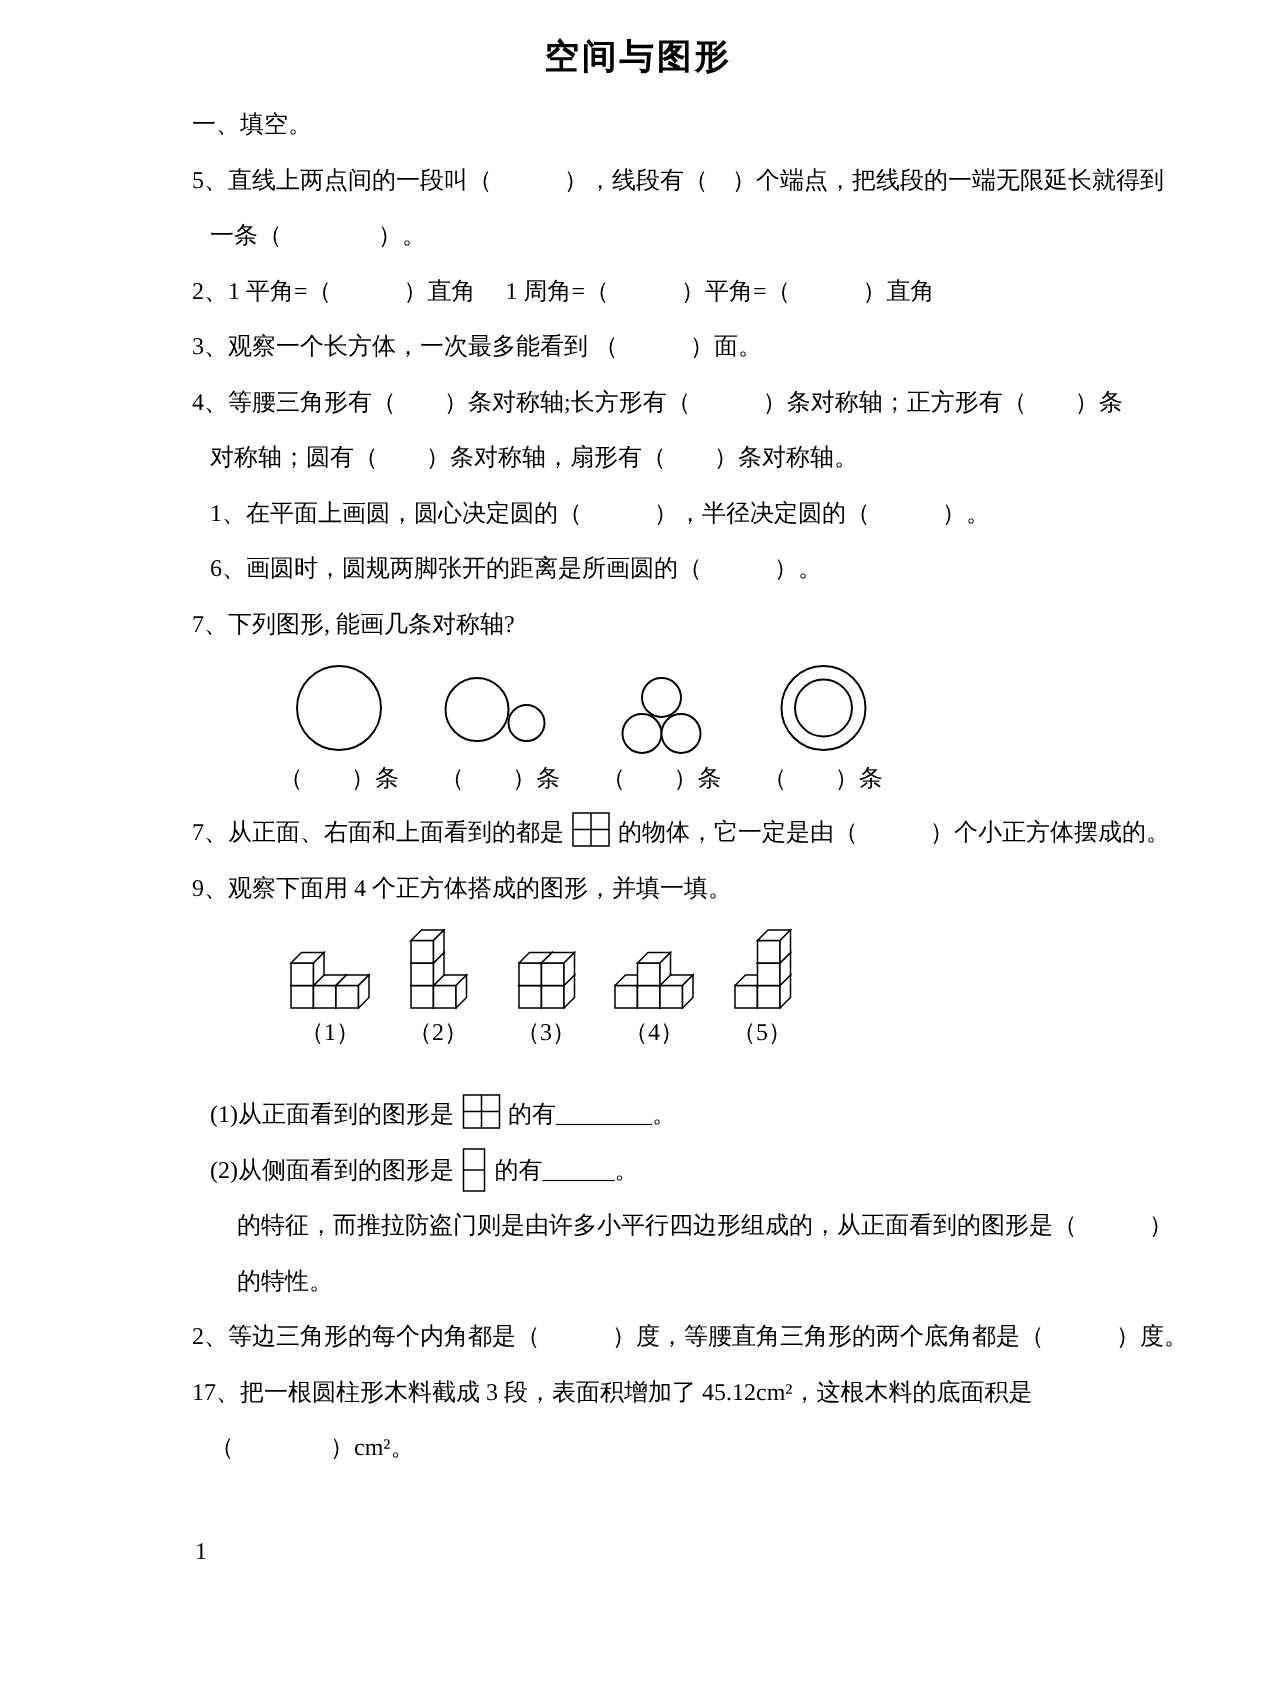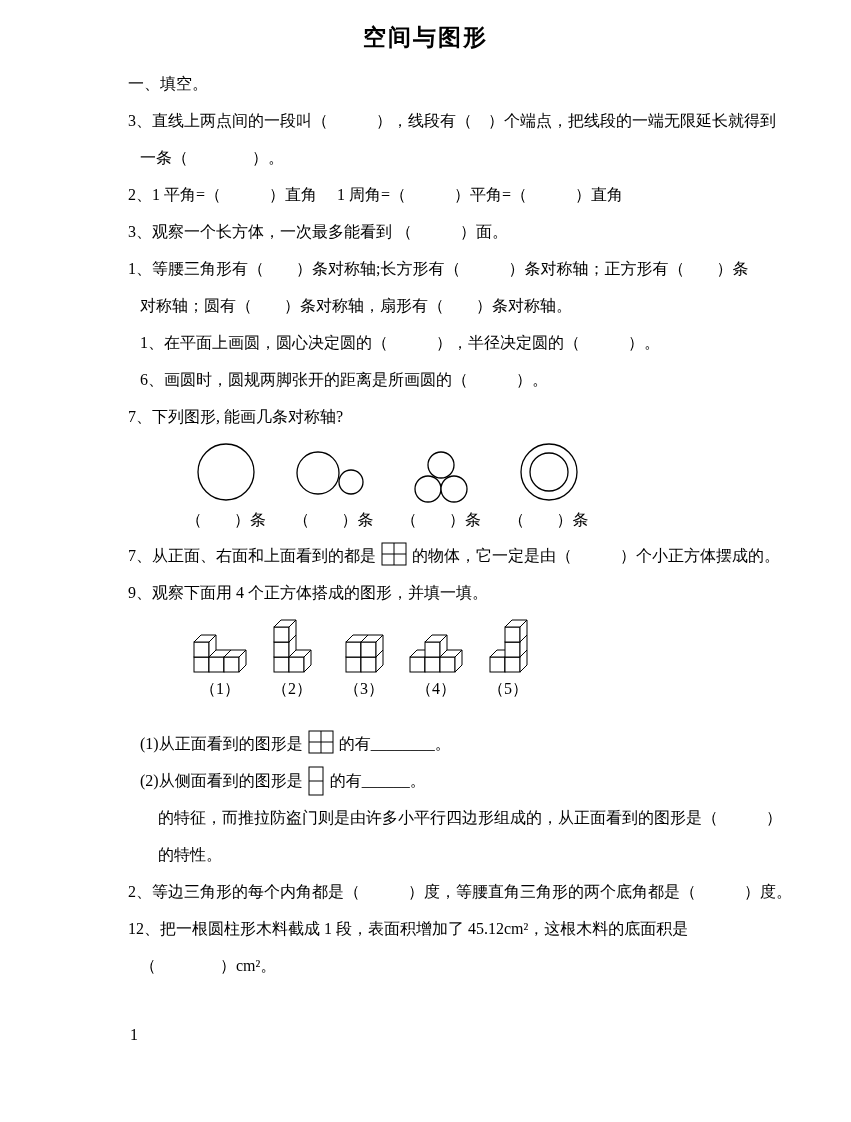--- a/index.html
+++ b/index.html
@@ -43,28 +43,28 @@
 <body>
 
 <div class="page">
 
   <div class="doc-title">空间与图形</div>
 
   <div class="content">
 
     <div class="line">一、填空。</div>
 
-    <div class="line">3、直线上两点间的一段叫（　　　），线段有（　）个端点，把线段的一端无限延长就得到</div>
+    <div class="line">5、直线上两点间的一段叫（　　　），线段有（　）个端点，把线段的一端无限延长就得到</div>
     <div class="line ind1">一条（　　　　）。</div>
 
     <div class="line">2、1 平角=（　　　）直角　 1 周角=（　　　）平角=（　　　）直角</div>
 
     <div class="line">3、观察一个长方体，一次最多能看到 （　　　）面。</div>
 
-    <div class="line">1、等腰三角形有（　　）条对称轴;长方形有（　　　）条对称轴；正方形有（　　）条</div>
+    <div class="line">4、等腰三角形有（　　）条对称轴;长方形有（　　　）条对称轴；正方形有（　　）条</div>
     <div class="line ind1">对称轴；圆有（　　）条对称轴，扇形有（　　）条对称轴。</div>
 
     <div class="line ind1">1、在平面上画圆，圆心决定圆的（　　　），半径决定圆的（　　　）。</div>
 
     <div class="line ind1">6、画圆时，圆规两脚张开的距离是所画圆的（　　　）。</div>
 
     <div class="line">7、下列图形, 能画几条对称轴?</div>
 
     <div class="fig-row">
       <div class="fig-cell fc1">
@@ -213,20 +213,20 @@
           <rect x="1" y="1" width="14" height="28" fill="#fff" stroke="#000"></rect>
           <line x1="1" y1="15" x2="15" y2="15" stroke="#000"></line>
         </svg><span>的有______。</span>
     </div>
 
     <div class="line ind2">的特征，而推拉防盗门则是由许多小平行四边形组成的，从正面看到的图形是（　　　）</div>
     <div class="line ind2">的特性。</div>
 
     <div class="line">2、等边三角形的每个内角都是（　　　）度，等腰直角三角形的两个底角都是（　　　）度。</div>
 
-    <div class="line">12、把一根圆柱形木料截成 1 段，表面积增加了 45.12cm²，这根木料的底面积是</div>
+    <div class="line">17、把一根圆柱形木料截成 3 段，表面积增加了 45.12cm²，这根木料的底面积是</div>
     <div class="line ind1">（　　　　）cm²。</div>
 
   </div>
 
   <div class="page-num">1</div>
 
 </div>
 
 </body></html>

